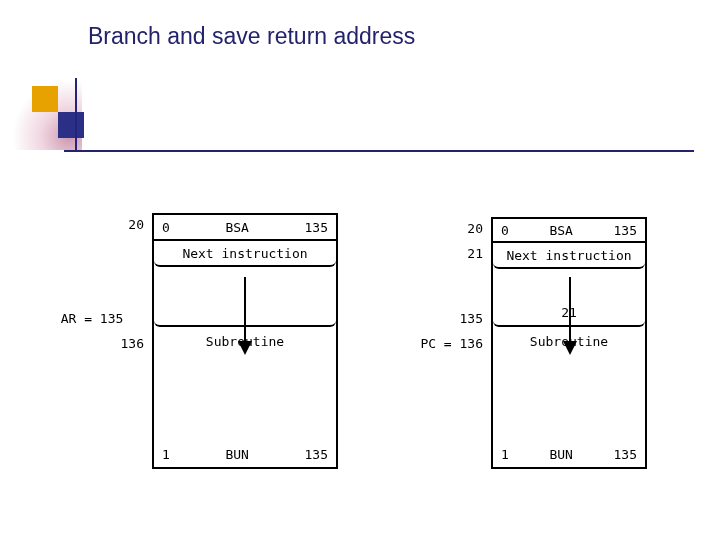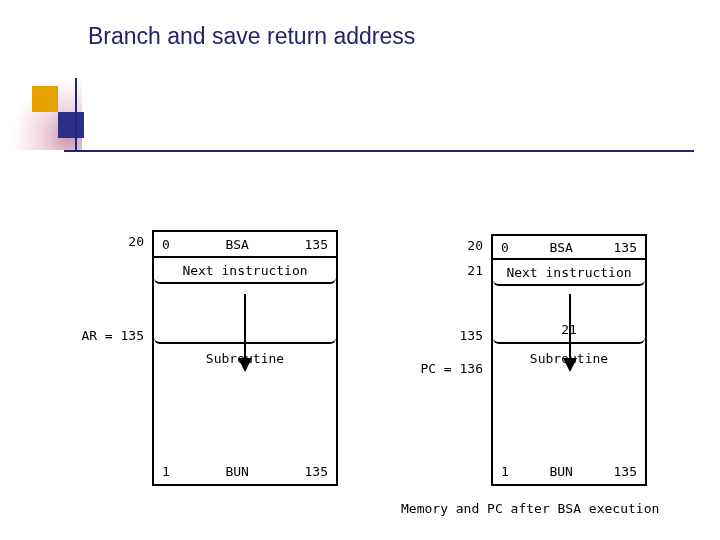--- a/index.html
+++ b/index.html
@@ -67,21 +67,21 @@
     top: 150px;
     width: 630px;
     height: 2px;
     background: #23236b;
   }
 
   
   .figure {
     position: absolute;
     left: 0;
-    top: 216px;
+    top: 199px;
     width: 640px;
     height: 320px;
   }
 
   .diagram {
     position: absolute;
     font-family: "DejaVu Sans Mono", monospace;
     font-size: 13px;
     color: #000000;
   }
@@ -165,21 +165,22 @@
 </div>
 
 <div class="page-title">Branch and save return address</div>
 <div class="title-rule"></div>
 
 <div class="figure">
 
   <div class="diagram" style="left:40px; top:0px; width:320px; height:300px;">
 
     <div class="addr-label" style="left:0px; top:18px; width:104px;">20</div>
-    <div class="addr-label" style="left:0px; top:112px; width:104px;">AR = 135</div>
+    <div class="addr-label" style="left:0px; top:112px; width:104px;text-align:center;">AR = 135</div>
+    <div class="addr-label" style="left:0px; top:137px; width:104px;">136</div>
 
     <div class="mem-table" style="left:112px; top:14px; width:186px; height:256px;">
       <div class="mem-row border-bottom" style="top:0px; height:26px; width:100%;">
         <span class="cell left">0</span>
         <span class="cell center">BSA</span>
         <span class="cell right">135</span>
       </div>
       <div class="mem-row border-bottom centered" style="top:26px; height:26px; width:100%;">
         <span class="cell center">Next instruction</span>
       </div>
@@ -207,21 +208,21 @@
       </div>
     </div>
 
   </div>
 
   <div class="diagram" style="left:395px; top:0px; width:320px; height:300px;">
 
     <div class="addr-label" style="left:0px; top:22px; width:88px;">20</div>
     <div class="addr-label" style="left:0px; top:47px; width:88px;">21</div>
     <div class="addr-label" style="left:0px; top:112px; width:88px;">135</div>
-    <div class="addr-label" style="left:0px; top:137px; width:88px;margin-top:8px;">PC = 136</div>
+    <div class="addr-label" style="left:0px; top:137px; width:88px;">PC = 136</div>
 
     <div class="mem-table" style="left:96px; top:18px; width:156px; height:252px;">
       <div class="mem-row border-bottom" style="top:0px; height:24px; width:100%;">
         <span class="cell left">0</span>
         <span class="cell center">BSA</span>
         <span class="cell right">135</span>
       </div>
       <div class="mem-row border-bottom centered" style="top:24px; height:26px; width:100%;">
         <span class="cell center">Next instruction</span>
       </div>
@@ -242,16 +243,15 @@
         <span class="cell center">BUN</span>
         <span class="cell right">135</span>
       </div>
 
       <div class="arrow" style="left:76px; top:58px; height:78px;">
         <div class="shaft" style="height:64px;"></div>
         <div class="head" style="top:64px;"></div>
       </div>
     </div>
 
-    <div class="caption" style="left:6px; top:285px;">Memory and PC after BSA execution</div>
   </div>
 
 </div>
 
 </body></html>

